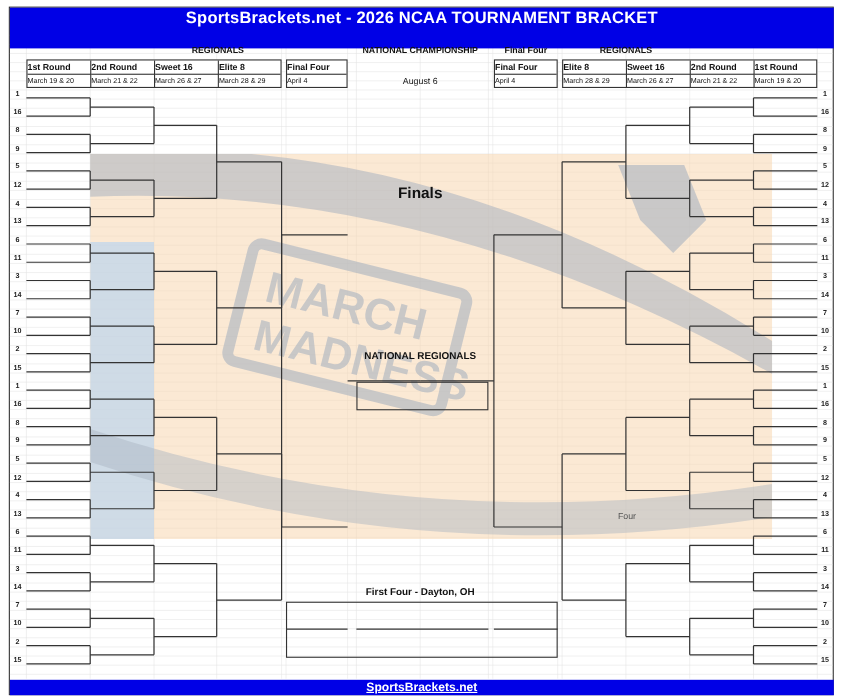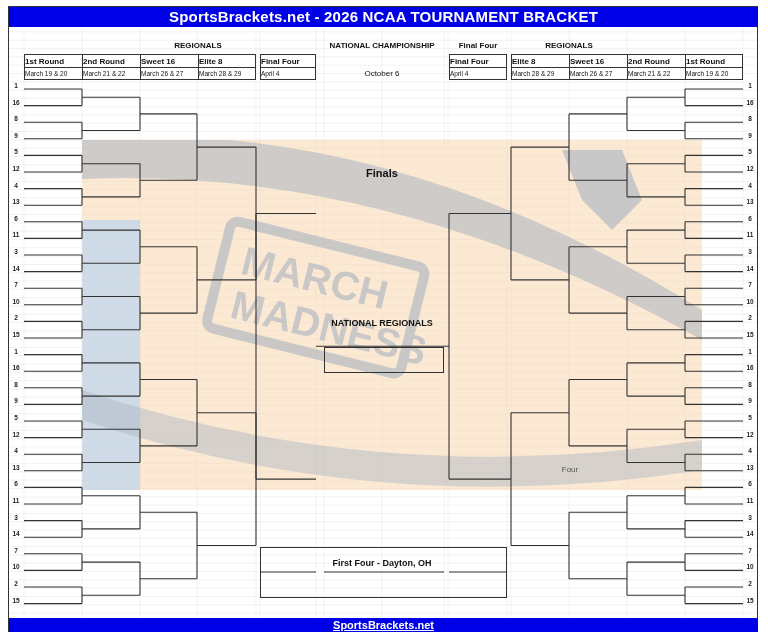--- a/index.html
+++ b/index.html
@@ -1,20 +1,20 @@
 <!DOCTYPE html>
 <html><head>
 <meta charset="utf-8">
 <style>
   html,body{margin:0;padding:0;background:#fff;}
   body{width:768px;height:636px;position:relative;overflow:hidden;font-family:"Liberation Sans",sans-serif;}
   #sheet{position:absolute;left:8px;top:6px;width:750px;height:626px;border:1px solid #333;background:#fff;box-sizing:border-box;}
   #grid{position:absolute;left:0;top:0;width:768px;height:636px;pointer-events:none;}
   .banner{position:absolute;left:9px;width:749px;background:#0000e6;color:#fff;font-weight:bold;text-align:center;box-sizing:border-box;}
-  #title-band{top:7px;height:20px;line-height:20px;font-size:15px;letter-spacing:0.2px;}
+  #title-band{top:7px;height:37px;line-height:20px;font-size:15px;letter-spacing:0.2px;}
   #footer-band{top:618px;height:14px;line-height:14px;font-size:11px;}
   #footer-band span{text-decoration:underline;cursor:pointer;}
   .lbl{position:absolute;font-weight:bold;font-size:8px;color:#111;text-align:center;white-space:nowrap;}
   .hbox{position:absolute;border:1px solid #333;box-sizing:border-box;background:#fff;}
   .hcell{position:absolute;box-sizing:border-box;text-align:left;white-space:nowrap;color:#111;}
   .hcell.r{font-weight:bold;font-size:8px;height:13px;line-height:13px;border-bottom:1px solid #333;}
   .hcell.d{font-size:6.5px;height:12px;line-height:12px;top:13px;}
   .seed{position:absolute;font-size:6.5px;font-weight:bold;color:#222;width:14px;text-align:center;}
   #watermark{position:absolute;left:82px;top:140px;width:620px;height:350px;pointer-events:none;}
   #lines{position:absolute;left:0;top:0;}
@@ -130,21 +130,21 @@
 </svg>
 
 <div class="banner" id="title-band">
   <span>SportsBrackets.net - 2026 NCAA TOURNAMENT BRACKET</span>
 </div>
 
 <div class="lbl" style="left:140px;top:41px;width:116px;">REGIONALS</div>
 <div class="lbl" style="left:316px;top:41px;width:132px;">NATIONAL CHAMPIONSHIP</div>
 <div class="lbl" style="left:449px;top:41px;width:58px;">Final Four</div>
 <div class="lbl" style="left:511px;top:41px;width:116px;">REGIONALS</div>
-<div class="lbl" style="left:316px;top:69px;width:132px;font-weight:normal;font-size:8px;">October 6</div>
+<div class="lbl" style="left:316px;top:69px;width:132px;font-weight:normal;font-size:8px;">August 6</div>
 
 <div class="hbox" style="left:24px;top:54px;width:232px;height:26px;">
   <div class="hcell r" style="left:0;width:58px;border-right:1px solid #333;"><span>1st Round</span></div>
   <div class="hcell r" style="left:58px;width:58px;border-right:1px solid #333;"><span>2nd Round</span></div>
   <div class="hcell r" style="left:116px;width:58px;border-right:1px solid #333;"><span>Sweet 16</span></div>
   <div class="hcell r" style="left:174px;width:56px;"><span>Elite 8</span></div>
   <div class="hcell d" style="left:0;width:58px;border-right:1px solid #333;"><span>March 19 &amp; 20</span></div>
   <div class="hcell d" style="left:58px;width:58px;border-right:1px solid #333;"><span>March 21 &amp; 22</span></div>
   <div class="hcell d" style="left:116px;width:58px;border-right:1px solid #333;"><span>March 26 &amp; 27</span></div>
   <div class="hcell d" style="left:174px;width:56px;"><span>March 28 &amp; 29</span></div>
@@ -164,23 +164,23 @@
   <div class="hcell r" style="left:0;width:58px;border-right:1px solid #333;"><span>Elite 8</span></div>
   <div class="hcell r" style="left:58px;width:58px;border-right:1px solid #333;"><span>Sweet 16</span></div>
   <div class="hcell r" style="left:116px;width:58px;border-right:1px solid #333;"><span>2nd Round</span></div>
   <div class="hcell r" style="left:174px;width:56px;"><span>1st Round</span></div>
   <div class="hcell d" style="left:0;width:58px;border-right:1px solid #333;"><span>March 28 &amp; 29</span></div>
   <div class="hcell d" style="left:58px;width:58px;border-right:1px solid #333;"><span>March 26 &amp; 27</span></div>
   <div class="hcell d" style="left:116px;width:58px;border-right:1px solid #333;"><span>March 21 &amp; 22</span></div>
   <div class="hcell d" style="left:174px;width:56px;"><span>March 19 &amp; 20</span></div>
 </div>
 
-<div class="center-lbl" style="left:316px;top:167px;width:132px;font-size:11px;">Finals</div>
+<div class="center-lbl" style="left:316px;top:167px;width:132px;font-size:14px;">Finals</div>
 <div class="center-lbl" style="left:316px;top:318px;width:132px;font-size:9px;">NATIONAL REGIONALS</div>
-<div class="center-lbl" style="left:290px;top:533px;width:184px;font-size:9px;margin-top:25px;">First Four - Dayton, OH</div>
+<div class="center-lbl" style="left:290px;top:533px;width:184px;font-size:9px;">First Four - Dayton, OH</div>
 <div class="center-lbl" style="left:540px;top:465px;width:60px;font-size:8px;font-weight:normal;color:#555;">Four</div>
 
 <svg id="lines" width="768" height="636">
     <line x1="24" y1="89" x2="82" y2="89" stroke="#333333" stroke-width="1.1"></line>
     <line x1="24" y1="105.6" x2="82" y2="105.6" stroke="#333333" stroke-width="1.1"></line>
     <line x1="24" y1="122.2" x2="82" y2="122.2" stroke="#333333" stroke-width="1.1"></line>
     <line x1="24" y1="138.8" x2="82" y2="138.8" stroke="#333333" stroke-width="1.1"></line>
     <line x1="24" y1="155.4" x2="82" y2="155.4" stroke="#333333" stroke-width="1.1"></line>
     <line x1="24" y1="172" x2="82" y2="172" stroke="#333333" stroke-width="1.1"></line>
     <line x1="24" y1="188.60000000000002" x2="82" y2="188.60000000000002" stroke="#333333" stroke-width="1.1"></line>

